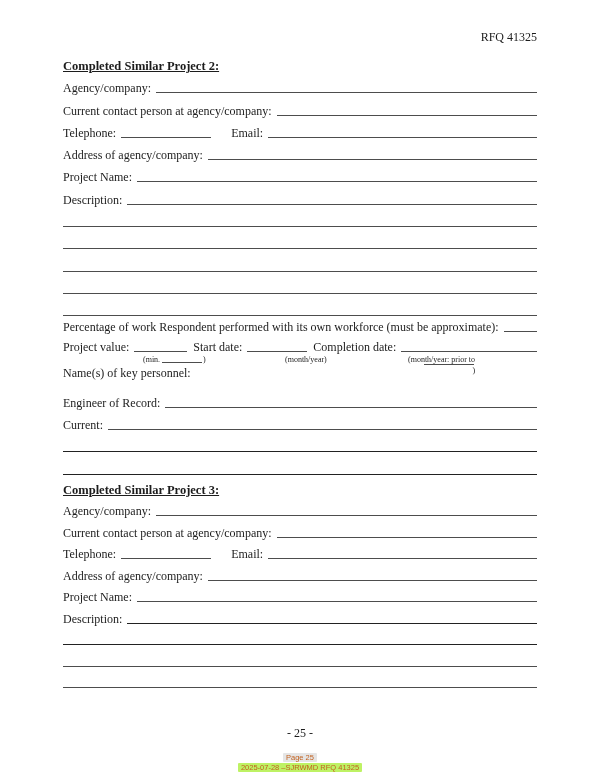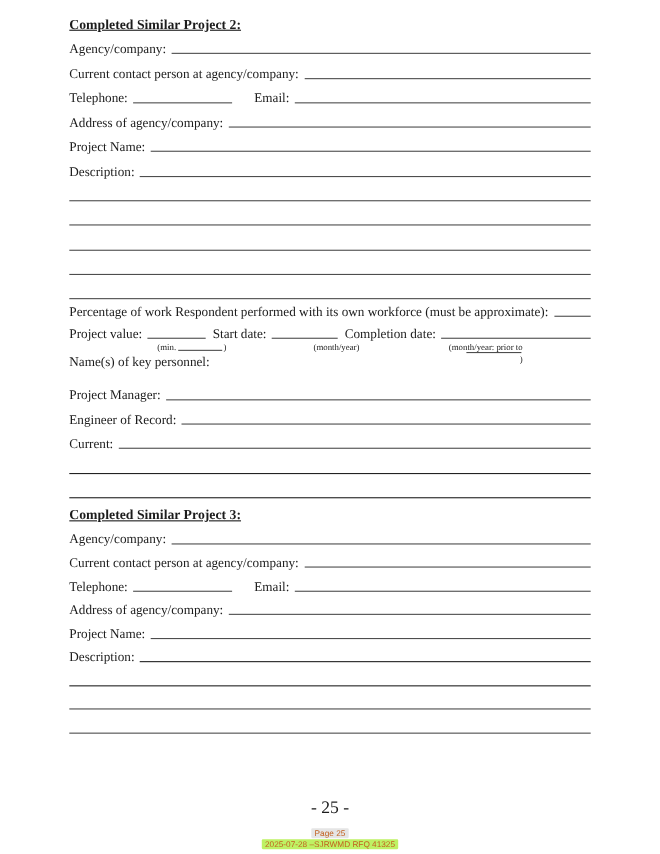--- a/index.html
+++ b/index.html
@@ -35,33 +35,34 @@
   .blankrow .fill{margin-left:0;}
   .bold-line{border-bottom-width:1.4px;border-bottom-color:#222;}
   .value-row{height:18px;margin-top:2px;}
   .pct-row{margin-top:-4px;height:20px;}
   .subline{position:relative;height:11px;font-size:8px;color:#222;}
   .subline .sub{position:absolute;top:0;white-space:nowrap;display:flex;align-items:flex-end;}
   .sub-min{left:80px;} .sub-month{left:222px;} .sub-prior{left:345px;flex-direction:column;}
   .subblank{height:0;border-bottom:0.8px solid #4d4d4d;margin:0 1px 1px 2px;display:inline-block;}
   .sb40{width:40px;} .sb50{width:50px;}
   .noline-row{height:22.3px;display:flex;align-items:flex-start;}
-  .pageno{position:absolute;top:726px;left:0;width:100%;text-align:center;font-size:16px;}
+  .pageno{position:absolute;top:726px;left:0;width:100%;text-align:center;font-size:12px;}
   .stamp{position:absolute;top:752px;left:0;width:100%;text-align:center;line-height:9px;}
   .stamp-line{
     display:inline-block;font-size:7.5px;font-family:"Liberation Sans",sans-serif;
     padding:0 3px;border-radius:1px;
   }
 </style>
 </head>
 <body>
 
 <div class="page">
   <div class="content">
 
+    <div class="ref">RFQ 41325</div>
 
     <div class="s2">
       <h2 class="sec-title">Completed Similar Project 2:</h2>
 
       <div class="row">
         <span class="lbl">Agency/company:</span>
         <span class="fill"></span>
       </div>
 
       <div class="row">
@@ -133,24 +134,20 @@
           <span>(month/year: prior to</span>
           <span class="subblank sb50"></span>
           <span>)</span>
         </span>
       </div>
 
       <div class="noline-row">
         <span class="lbl">Name(s) of key personnel:</span>
       </div>
 
-      <div class="row">
-        <span class="lbl">Project Manager:</span>
-        <span class="fill"></span>
-      </div>
 
       <div class="row">
         <span class="lbl">Engineer of Record:</span>
         <span class="fill"></span>
       </div>
 
       <div class="row">
         <span class="lbl">Current:</span>
         <span class="fill"></span>
       </div>

